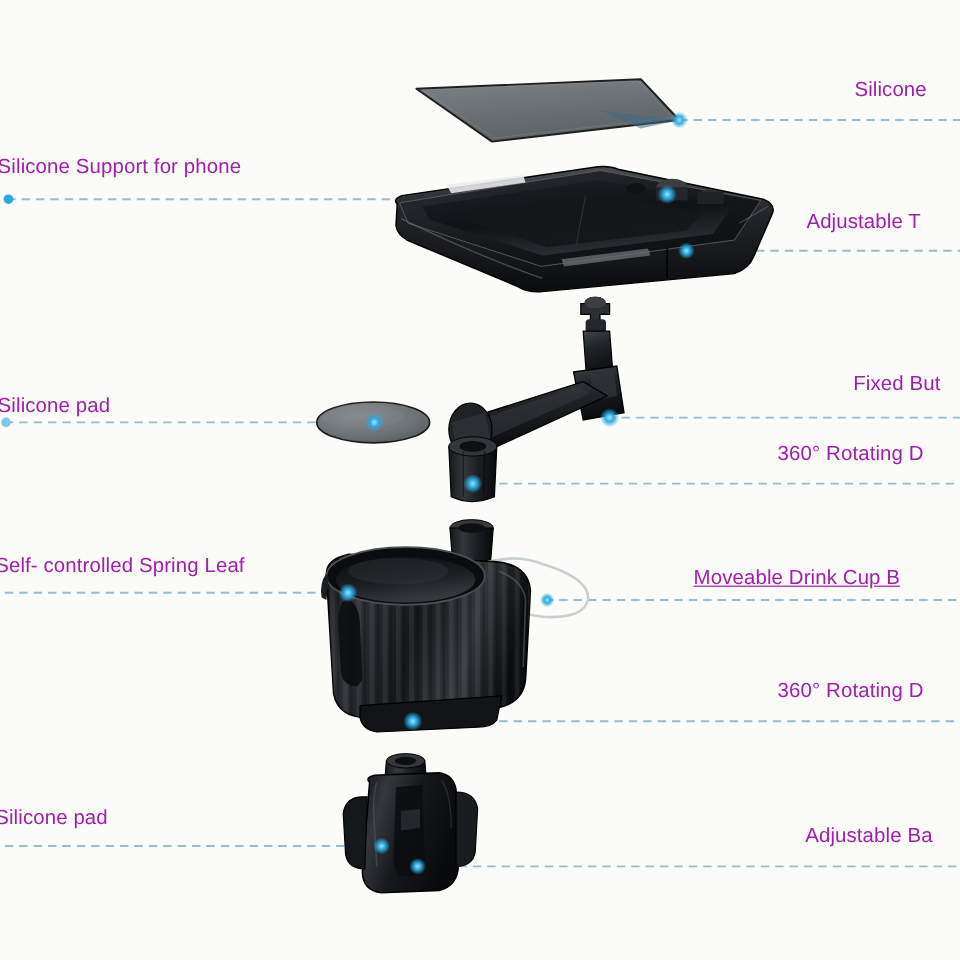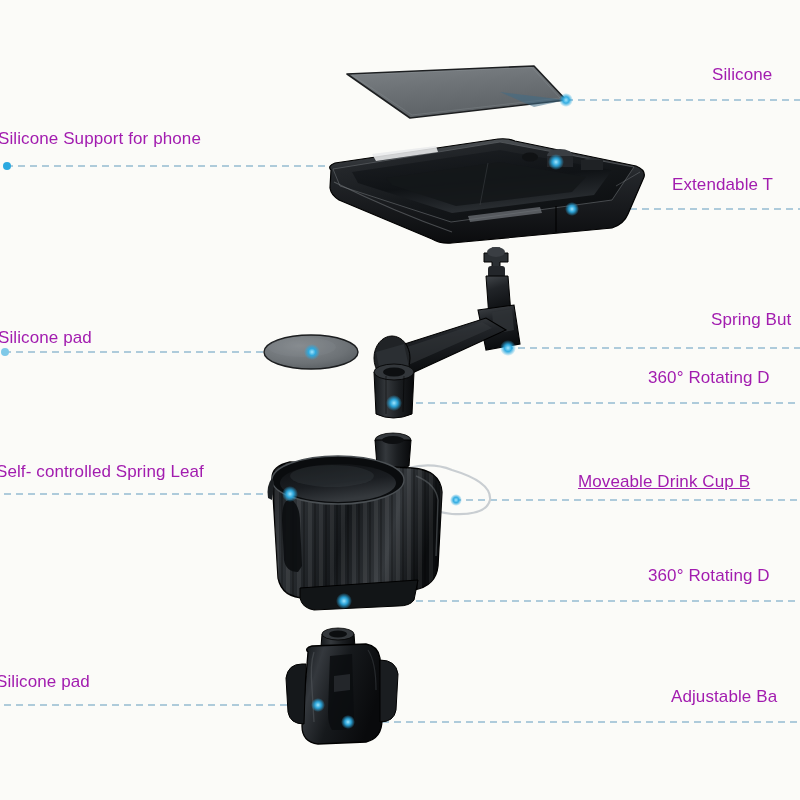--- a/index.html
+++ b/index.html
@@ -263,25 +263,25 @@
       <circle cx="344" cy="601" r="8" fill="url(#dotGlow)"></circle>
       <circle cx="318" cy="705" r="7" fill="url(#dotGlow)"></circle>
       <circle cx="348" cy="722" r="7" fill="url(#dotGlow)"></circle>
     </g>
   </svg>
 
   <div class="label right" style="left:712px;top:66px;">Silicone</div>
 
   <div class="label left" style="left:-2px;top:130px;">Silicone Support for phone</div>
 
-  <div class="label right" style="left:672px;top:176px;">Extendable T</div>
+  <div class="label right" style="left:672px;top:176px;">Adjustable T</div>
 
   <div class="label left" style="left:-2px;top:329px;">Silicone pad</div>
 
-  <div class="label right" style="left:711px;top:311px;">Spring But</div>
+  <div class="label right" style="left:711px;top:311px;">Fixed But</div>
 
   <div class="label right" style="left:648px;top:369px;">360° Rotating D</div>
 
   <div class="label left" style="left:-4px;top:463px;">Self- controlled Spring Leaf</div>
 
   <div class="label right" style="left:578px;top:473px;text-decoration:underline;">Moveable Drink Cup B</div>
 
   <div class="label right" style="left:648px;top:567px;">360° Rotating D</div>
 
   <div class="label left" style="left:-4px;top:673px;">Silicone pad</div>

